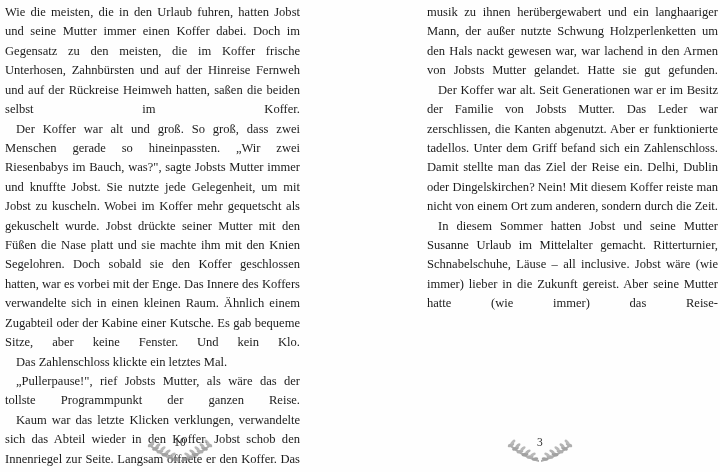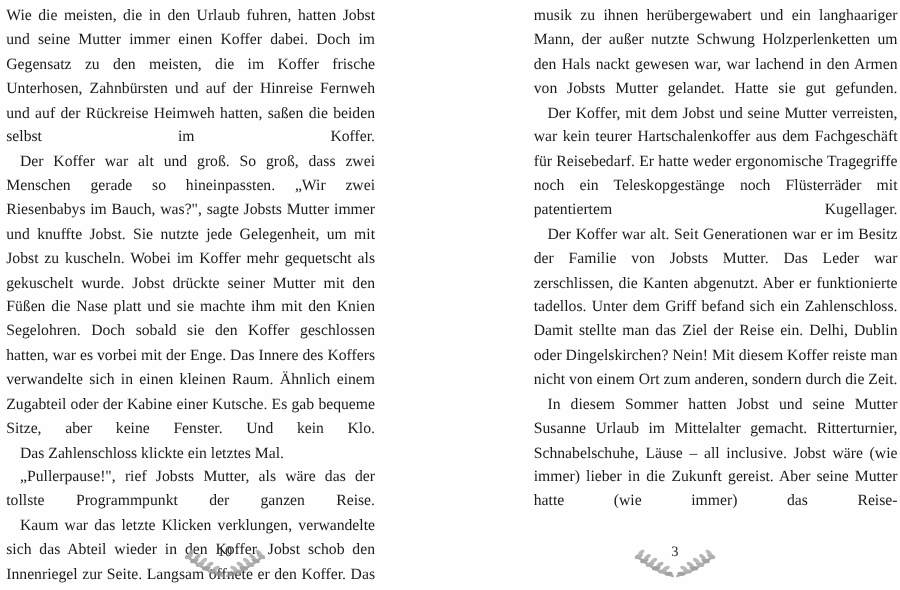--- a/index.html
+++ b/index.html
@@ -144,21 +144,20 @@
           </g>
         </svg>
         <span class="folio-num">10</span>
       </div>
     </div>
   </div>
 
   <div class="page page-right">
     <div class="textblock">
       <p class="noindent cont">musik zu ihnen herübergewabert und ein langhaariger Mann, der außer nutzte Schwung Holzperlenketten um den Hals nackt gewesen war, war lachend in den Armen von Jobsts Mutter gelandet. Hatte sie gut gefunden.</p>
-      <p class="cont">Der Koffer, mit dem Jobst und seine Mutter verreisten, war kein teurer Hartschalenkoffer aus dem Fachgeschäft für Reisebedarf. Er hatte weder ergonomische Tragegriffe noch ein Teleskopgestänge noch Flüsterräder mit patentiertem Kugellager.</p>
       <p class="cont">Der Koffer war alt. Seit Generationen war er im Besitz der Familie von Jobsts Mutter. Das Leder war zerschlissen, die Kanten abgenutzt. Aber er funktionierte tadellos. Unter dem Griff befand sich ein Zahlenschloss. Damit stellte man das Ziel der Reise ein. Delhi, Dublin oder Dingelskirchen? Nein! Mit diesem Koffer reiste man nicht von einem Ort zum anderen, sondern durch die Zeit.</p>
       <p class="cont">In diesem Sommer hatten Jobst und seine Mutter Susanne Urlaub im Mittelalter gemacht. Ritterturnier, Schnabelschuhe, Läuse – all inclusive. Jobst wäre (wie immer) lieber in die Zukunft gereist. Aber seine Mutter hatte (wie immer) das Reise-</p>
     </div>
 
     <div class="folio">
       <div class="folio-inner">
         <svg class="laurel" viewBox="0 0 148 60" aria-hidden="true">
           <g fill="#8a8a8a" stroke="none">
             <path d="M10 20 C 26 34, 48 48, 72 54 L72 50 C 50 44, 30 31, 14 18 Z" fill="#9a9a9a"></path>
             <ellipse cx="16" cy="20" rx="7" ry="3.4" transform="rotate(-28 16 20)" fill="#9e9e9e"></ellipse>

